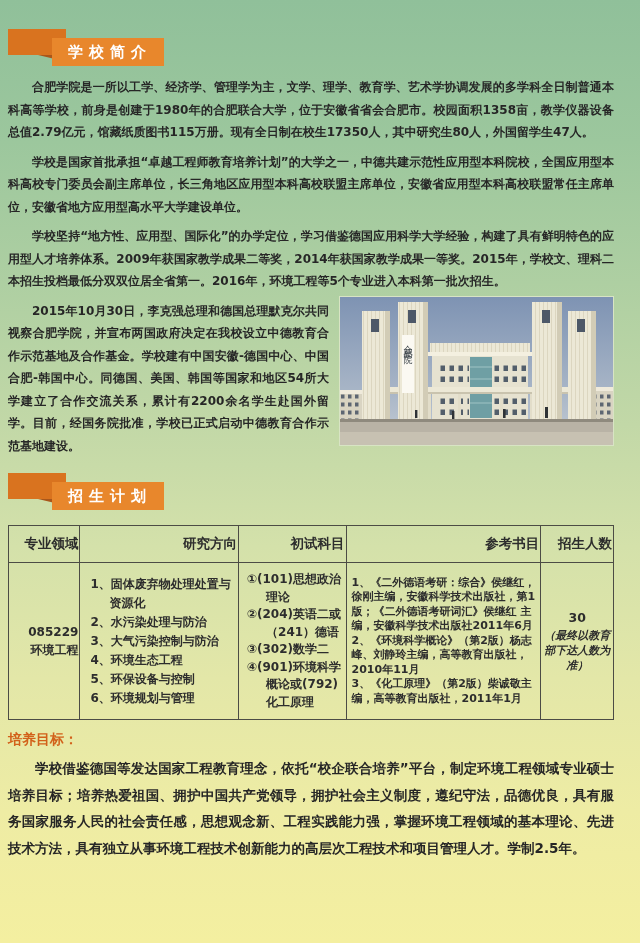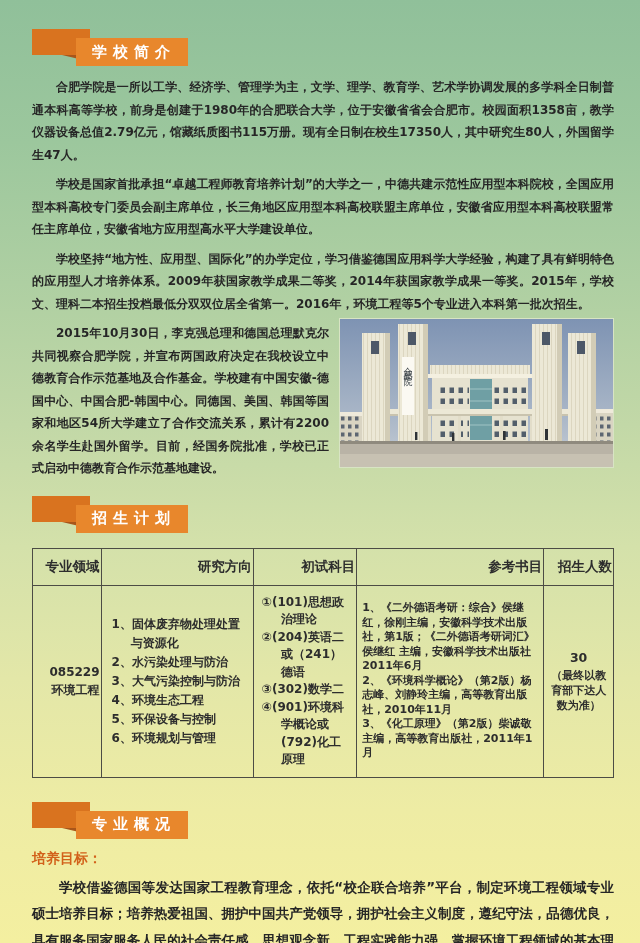--- a/index.html
+++ b/index.html
@@ -1,21 +1,21 @@
 <!DOCTYPE html>
 <html><head>
 <meta charset="utf-8">
 <style>
   html,body { margin:0; padding:0; }
   body { font-family:"DejaVu Sans","Liberation Sans",sans-serif; }
   .page {
     position:relative;
     width:640px; height:943px;
     box-sizing:border-box;
-    padding:29px 26px 0 32px;
+    padding:29px 26px 0 8px;
     background:linear-gradient(180deg,
       #90c09a 0%, #9cc79d 15%, #aecfa2 30%, #c2d8a7 45%,
       #d4e1aa 58%, #e3e7a8 72%, #eeeca4 86%, #f4efa0 100%);
     overflow:hidden;
   }
   
   .badge { position:relative; height:37px; width:220px; }
   .badge-back {
     position:absolute; left:0; top:0;
     width:58px; height:26px; background:#d9731f;
@@ -65,21 +65,21 @@
   .col-subj   { width:17.8%; }
   .col-ref    { width:32.2%; }
   .col-quota  { width:12.0%; }
   .cell-major { text-align:right; font-size:12px; line-height:18px; }
   .cell-dir   { font-size:12px; line-height:19px; padding:8px 6px 8px 10px; }
   .cell-dir .hang, .cell-subj .hang { padding-left:1.6em; text-indent:-1.6em; }
   .cell-subj  { font-size:12px; line-height:17.5px; padding:8px 4px 8px 8px; }
   .cell-ref   { font-size:11px; line-height:14.5px; padding:6px 5px; }
   .cell-ref .ref-item { margin:0; }
   .cell-quota { text-align:center; font-size:12.5px; line-height:16px; padding:2px; }
-  .quota-note { font-size:11px; line-height:15px; margin-top:2px; }
+  .quota-note { font-size:11px; line-height:15px; margin-top:2px;font-style:italic; }
   
   .goal-label {
     margin:10px 0 0 0;
     color:#d2611a; font-size:14px; font-weight:700; line-height:19px;
   }
   .goal-body {
     margin:6px 0 0 0;
     font-size:13.5px; line-height:26.5px;
     color:#262626; font-weight:600;
     text-align:justify; text-indent:2em;
@@ -228,22 +228,17 @@
           <p class="ref-item">3、《化工原理》（第2版）柴诚敬主编，高等教育出版社，2011年1月</p>
         </td>
         <td class="cell-quota">
           <div>30</div>
           <div class="quota-note">（最终以教育部下达人数为准）</div>
         </td>
       </tr>
     </tbody>
   </table>
 
-  <div class="badge s3">
-    <span class="badge-back"></span>
-    <span class="badge-fold"></span>
-    <span class="badge-front">专业概况</span>
-  </div>
 
   <p class="goal-label">培养目标：</p>
   <p class="goal-body">学校借鉴德国等发达国家工程教育理念，依托“校企联合培养”平台，制定环境工程领域专业硕士培养目标；培养热爱祖国、拥护中国共产党领导，拥护社会主义制度，遵纪守法，品德优良，具有服务国家服务人民的社会责任感，思想观念新、工程实践能力强，掌握环境工程领域的基本理论、先进技术方法，具有独立从事环境工程技术创新能力的高层次工程技术和项目管理人才。学制2.5年。</p>
 
 </div>
 
 </body></html>

